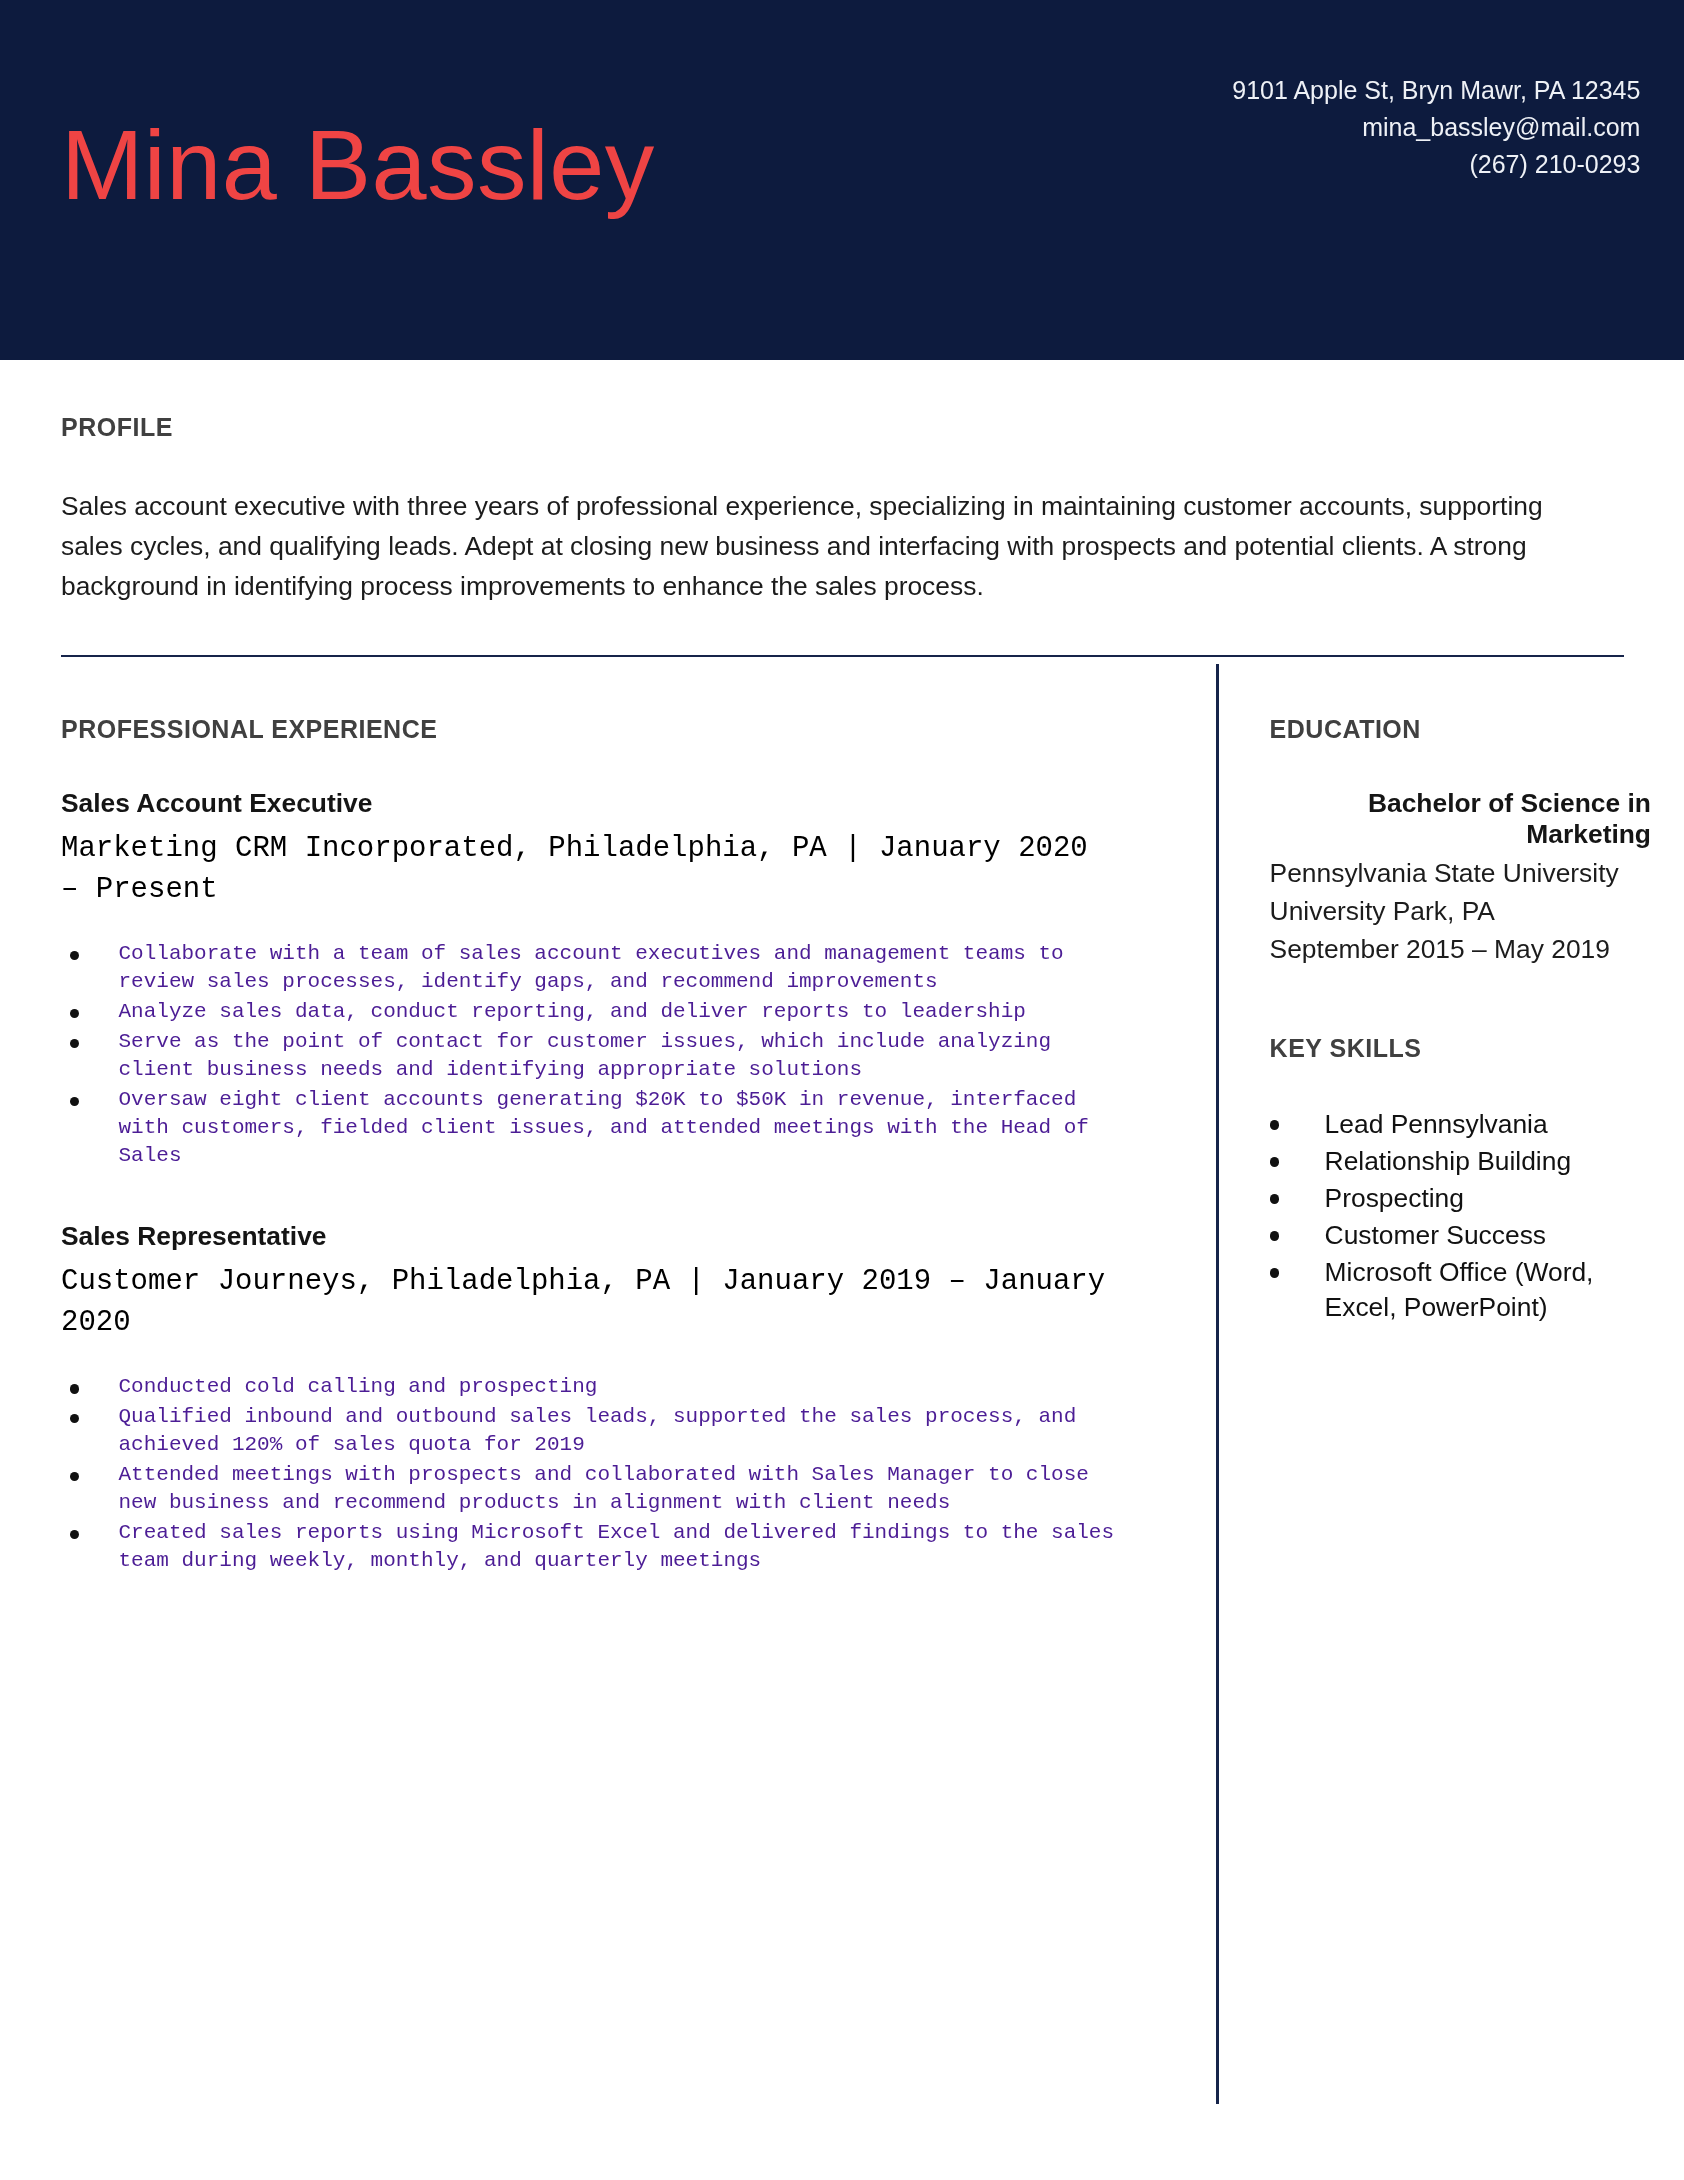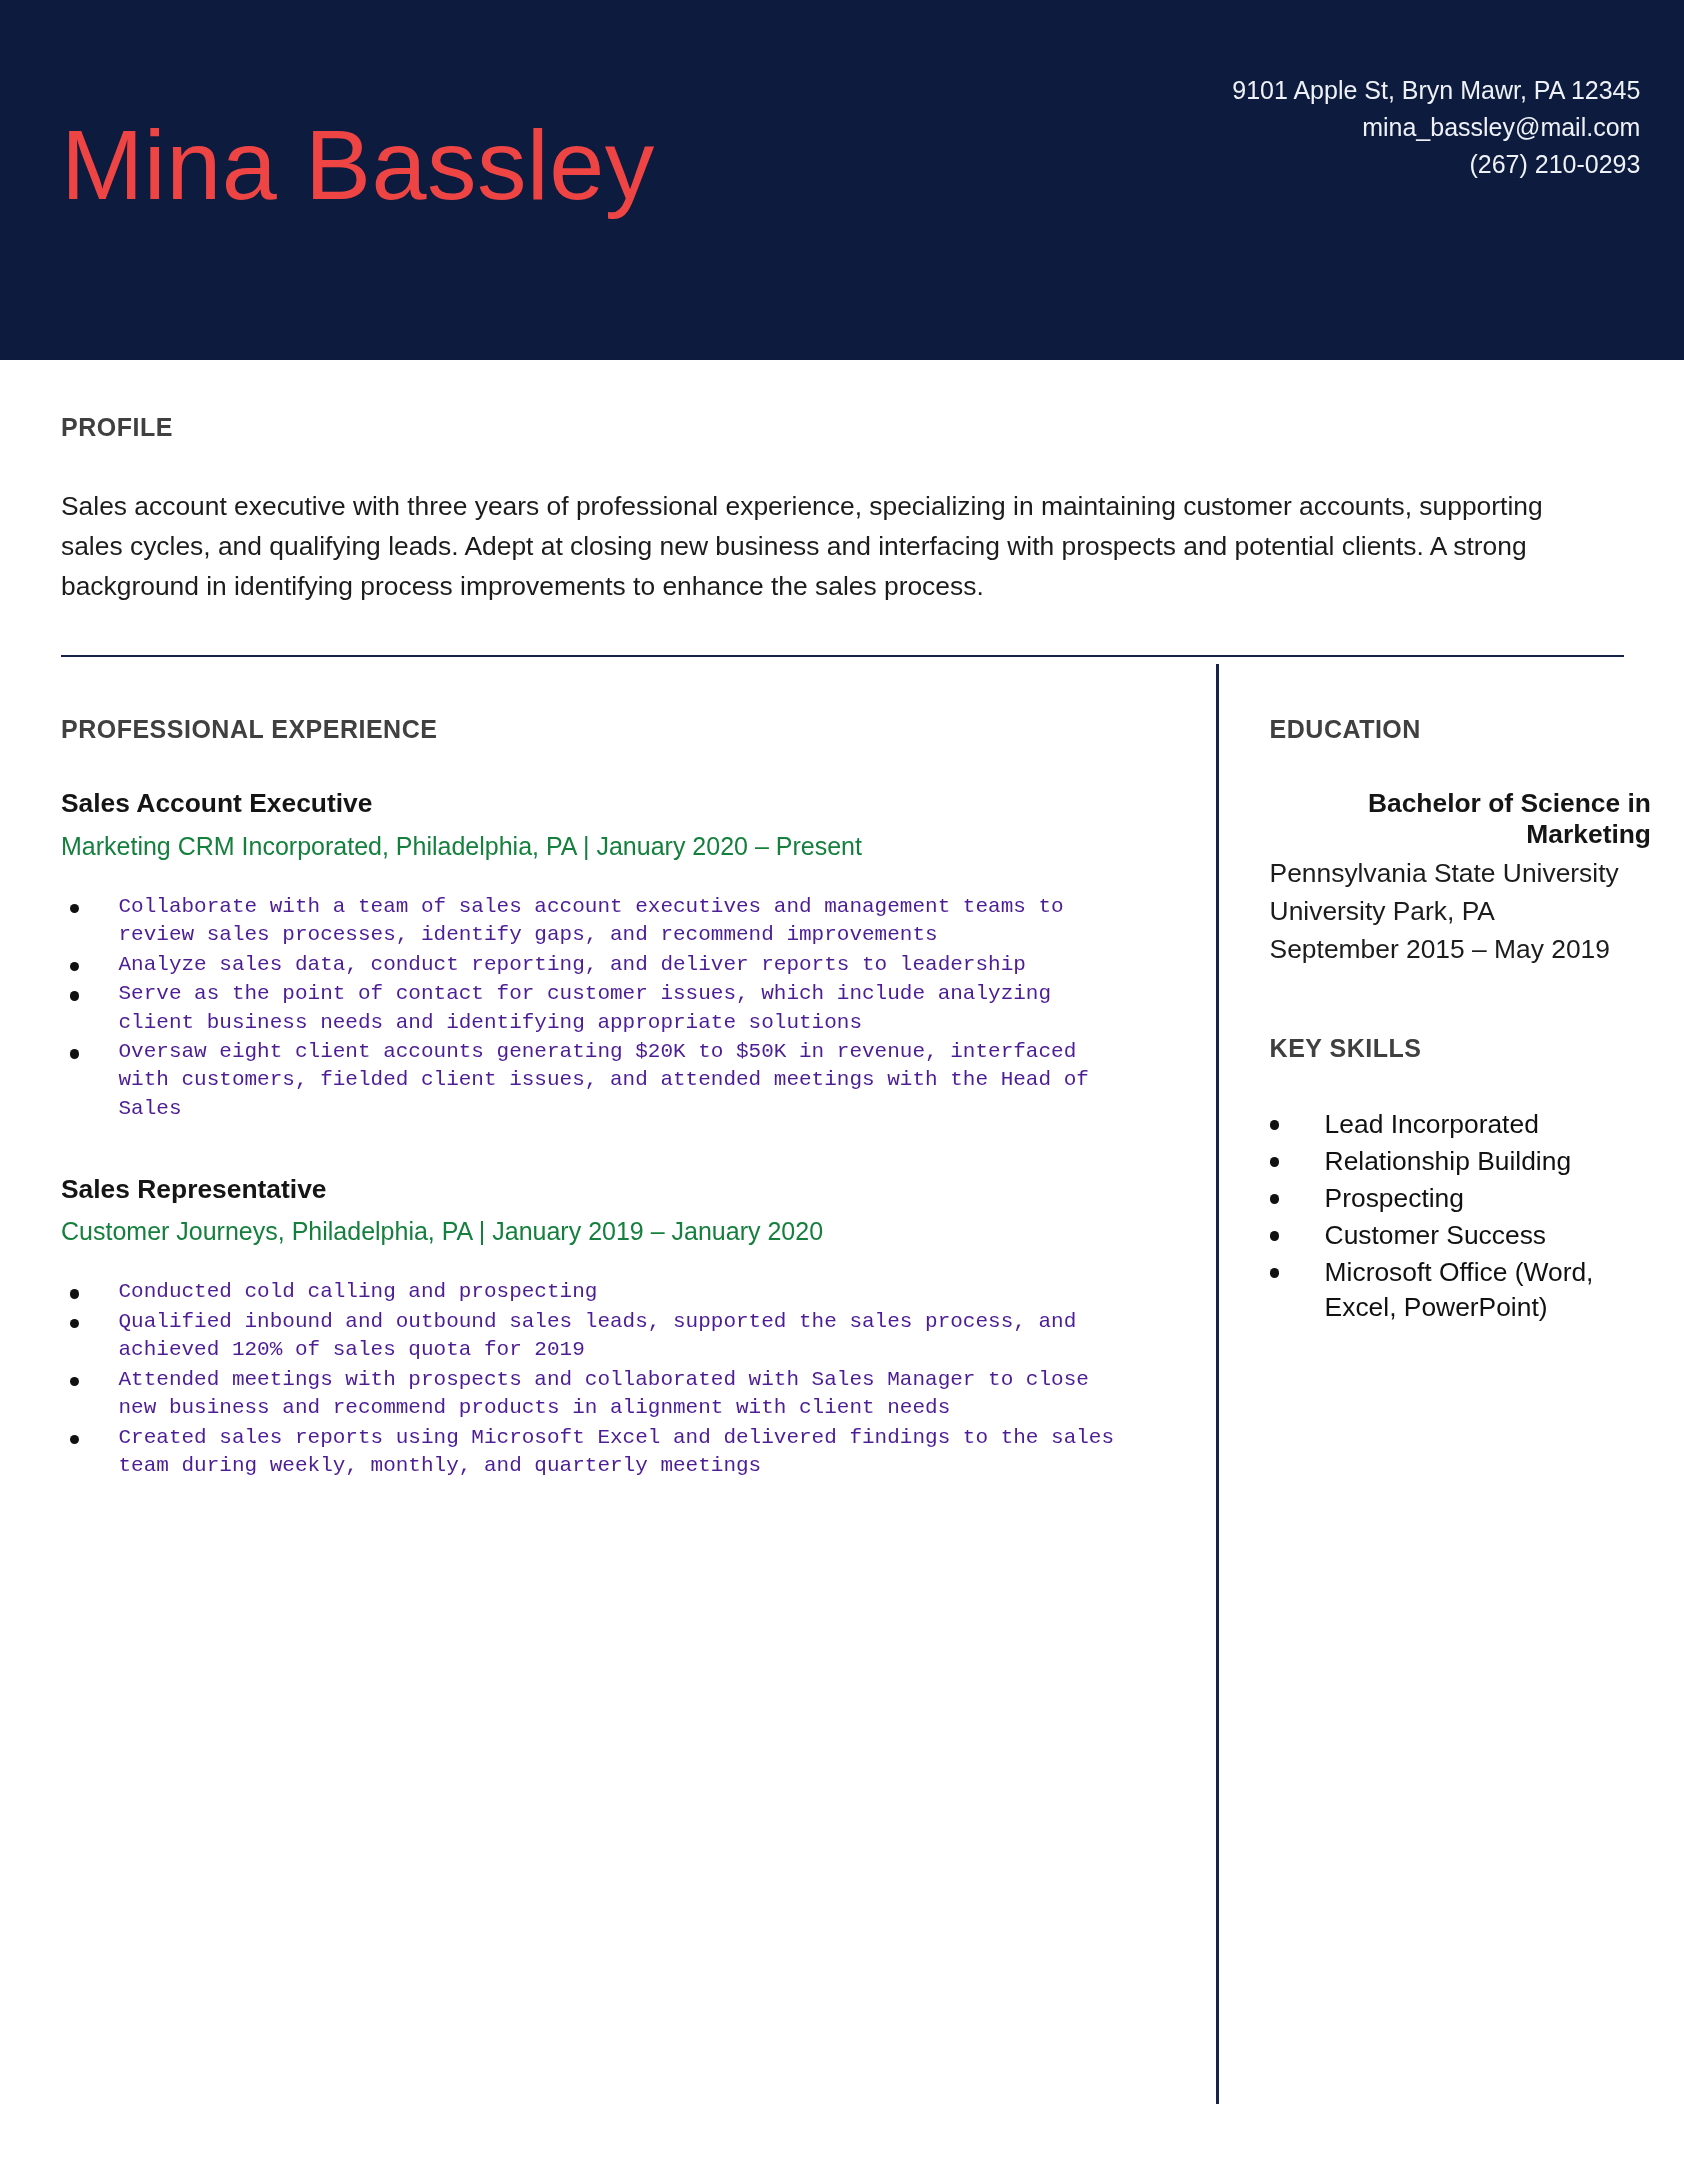--- a/index.html
+++ b/index.html
@@ -115,24 +115,24 @@
 
   .job { margin-bottom: 12px; }
   .job-title {
     font-family: "Liberation Sans Narrow", "Liberation Sans", sans-serif;
     font-size: 26.4px;
     font-weight: bold;
     color: #151515;
     margin: 0 0 8.5px 0;
   }
   .job-meta {
-    font-family: Liberation Sans, sans-serif;
-    font-size: 25px;
+    font-family: Liberation Mono, monospace;
+    font-size: 29px;
     line-height: 1.44;
-    color: #15803d;
+    color: #000000;
     margin: 0;
   }
 
   ul.bullets {
     list-style: none;
     margin: 29px 0 0 0;
     padding: 0;
   }
   ul.bullets li {
     position: relative;
@@ -255,21 +255,21 @@
       <h2 class="section-title">EDUCATION</h2>
       <div>
         <div class="edu-degree">Bachelor of Science in Marketing</div>
         <div class="edu-line">Pennsylvania State University</div>
         <div class="edu-line">University Park, PA</div>
         <div class="edu-line">September 2015 – May 2019</div>
       </div>
 
       <h2 class="section-title skills-title">KEY SKILLS</h2>
       <ul class="skills">
-        <li><span class="bullet-dot"></span><span>Lead Incorporated</span></li>
+        <li><span class="bullet-dot"></span><span>Lead Pennsylvania</span></li>
         <li><span class="bullet-dot"></span><span>Relationship Building</span></li>
         <li><span class="bullet-dot"></span><span>Prospecting</span></li>
         <li><span class="bullet-dot"></span><span>Customer Success</span></li>
         <li><span class="bullet-dot"></span><span>Microsoft Office (Word, Excel, PowerPoint)</span></li>
       </ul>
     </div>
 
   </div>
 </div>
 

